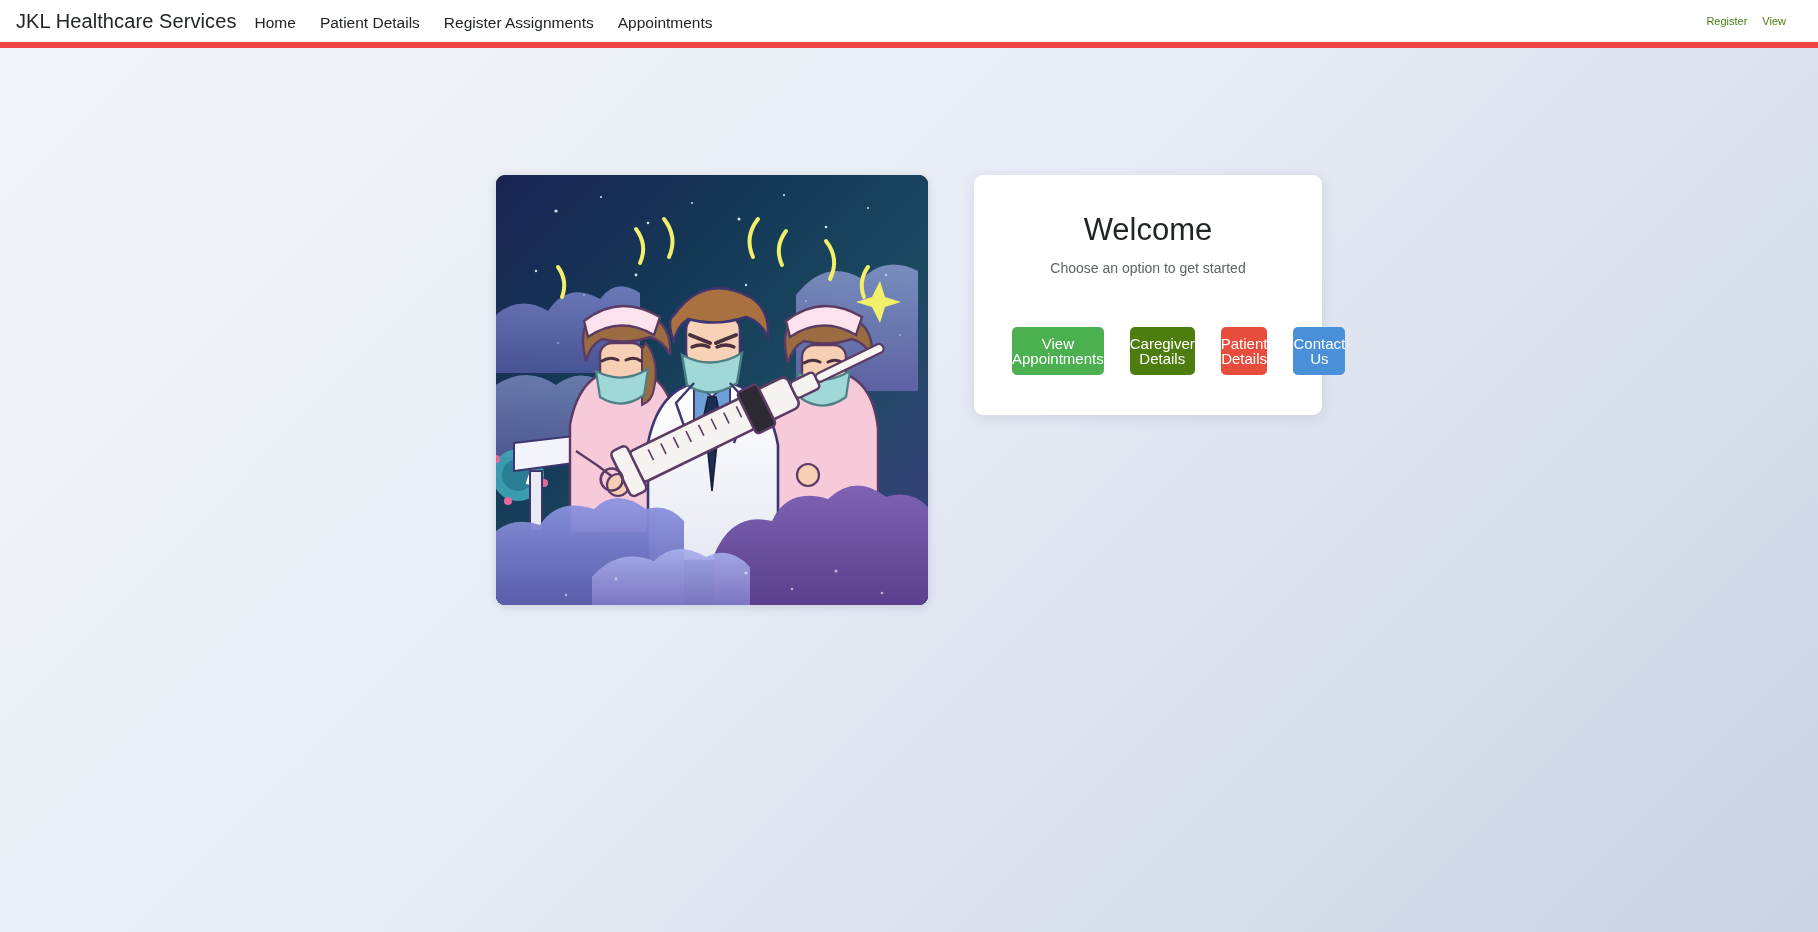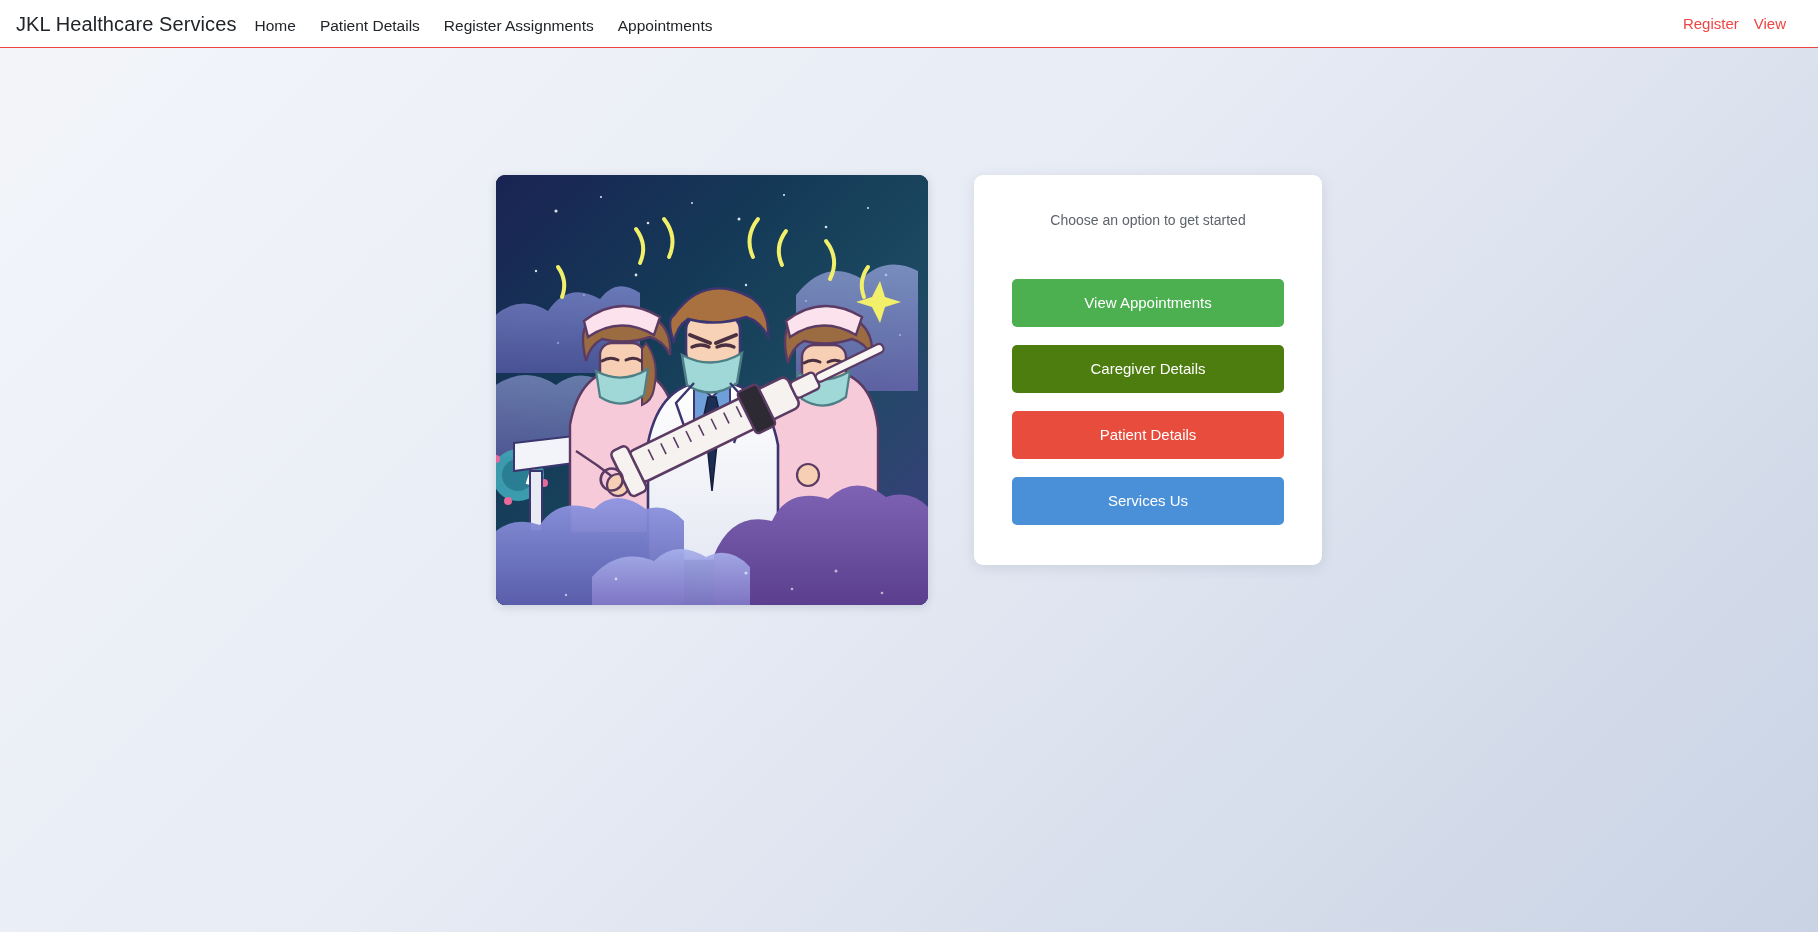--- a/index.html
+++ b/index.html
@@ -13,21 +13,21 @@
   body {
     font-family: "Liberation Sans", sans-serif;
     background: linear-gradient(135deg, #f3f5fa 0%, #e8ecf5 45%, #c9d3e4 100%);
     color: #212529;
   }
 
   
   .navbar {
     height: 48px;
     background: #ffffff;
-    border-bottom: 1px solid #ef4444;
+    border-bottom: 6px solid #ef4444;
     display: flex;
     align-items: center;
     padding: 0 16px;
     position: relative;
     z-index: 5;
   }
 
   .nav-left {
     display: flex;
     align-items: baseline;
@@ -59,22 +59,22 @@
 
   .nav-right {
     margin-left: auto;
     display: flex;
     align-items: baseline;
     gap: 15px;
     padding-right: 16px;
   }
 
   .nav-auth {
-    font-size: 15px;
-    color: #ef4444;
+    font-size: 11px;
+    color: #4d7c0f;
     white-space: nowrap;
     line-height: 1;
     text-decoration: none;
     cursor: pointer;
   }
 
   
   .content {
     height: calc(932px - 48px);
     display: flex;
@@ -120,22 +120,22 @@
   .card-subtitle {
     font-size: 14px;
     color: #5d636b;
     text-align: center;
     line-height: 1.4;
     margin-bottom: 48px;
   }
 
   .btn-stack {
     display: flex;
-    flex-direction: column;
-    gap: 18px;
+    flex-direction: row;
+    gap: 26px;
   }
 
   .btn {
     display: flex;
     align-items: center;
     justify-content: center;
     height: 48px;
     border: none;
     border-radius: 5px;
     color: #ffffff;
@@ -338,22 +338,23 @@
           <circle cx="296" cy="414" r="1.3"></circle>
         <circle cx="340" cy="396" r="1.5"></circle>
           <circle cx="120" cy="404" r="1.4"></circle>
         <circle cx="70" cy="420" r="1.2"></circle>
           <circle cx="386" cy="418" r="1.3"></circle>
       </g>
     </svg>
   </div>
 
   <div class="welcome-card">
+    <h1 class="card-title">Welcome</h1>
     <p class="card-subtitle">Choose an option to get started</p>
     <div class="btn-stack">
       <button class="btn btn-green">View Appointments</button>
       <button class="btn btn-orange">Caregiver Details</button>
       <button class="btn btn-red">Patient Details</button>
-      <button class="btn btn-blue">Services Us</button>
+      <button class="btn btn-blue">Contact Us</button>
     </div>
   </div>
 
 </div>
 
 </body></html>

